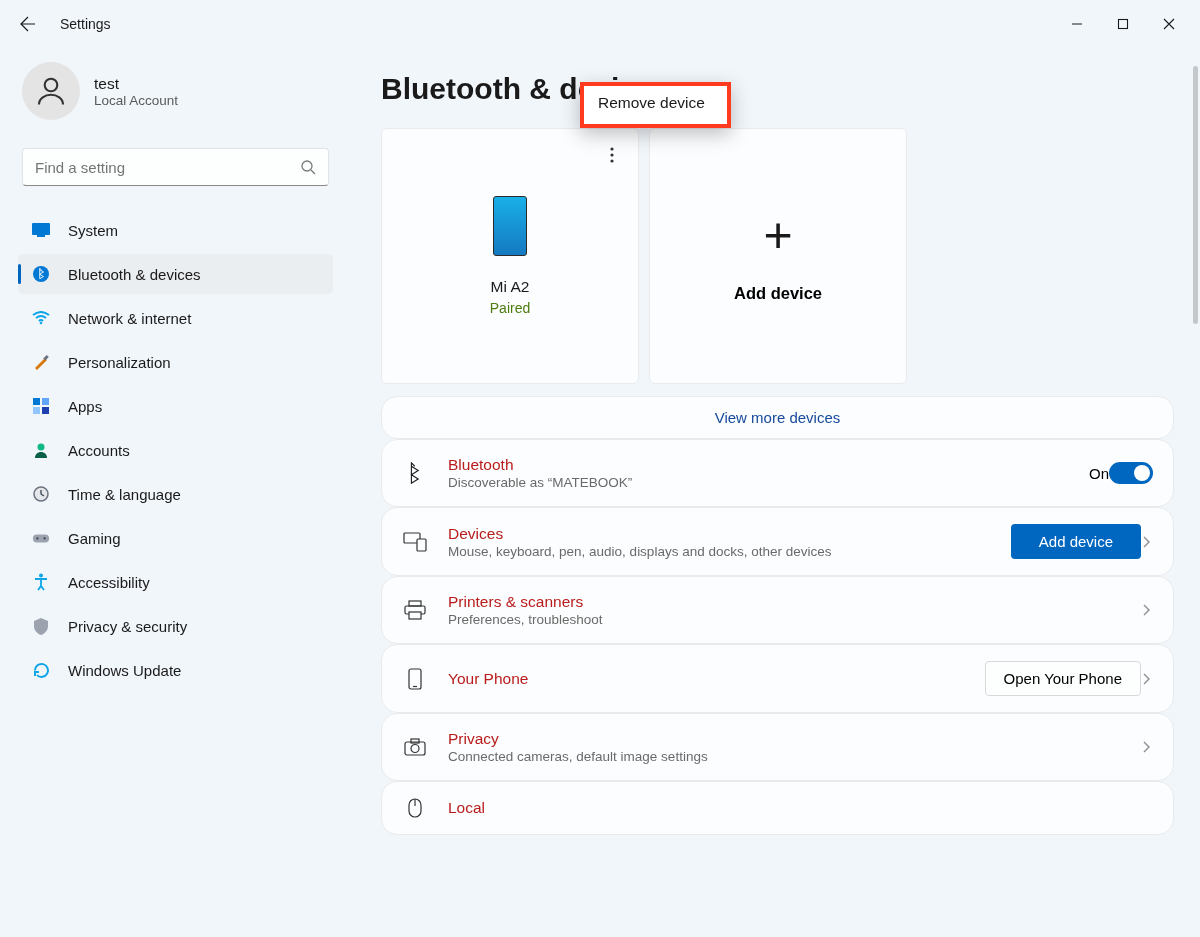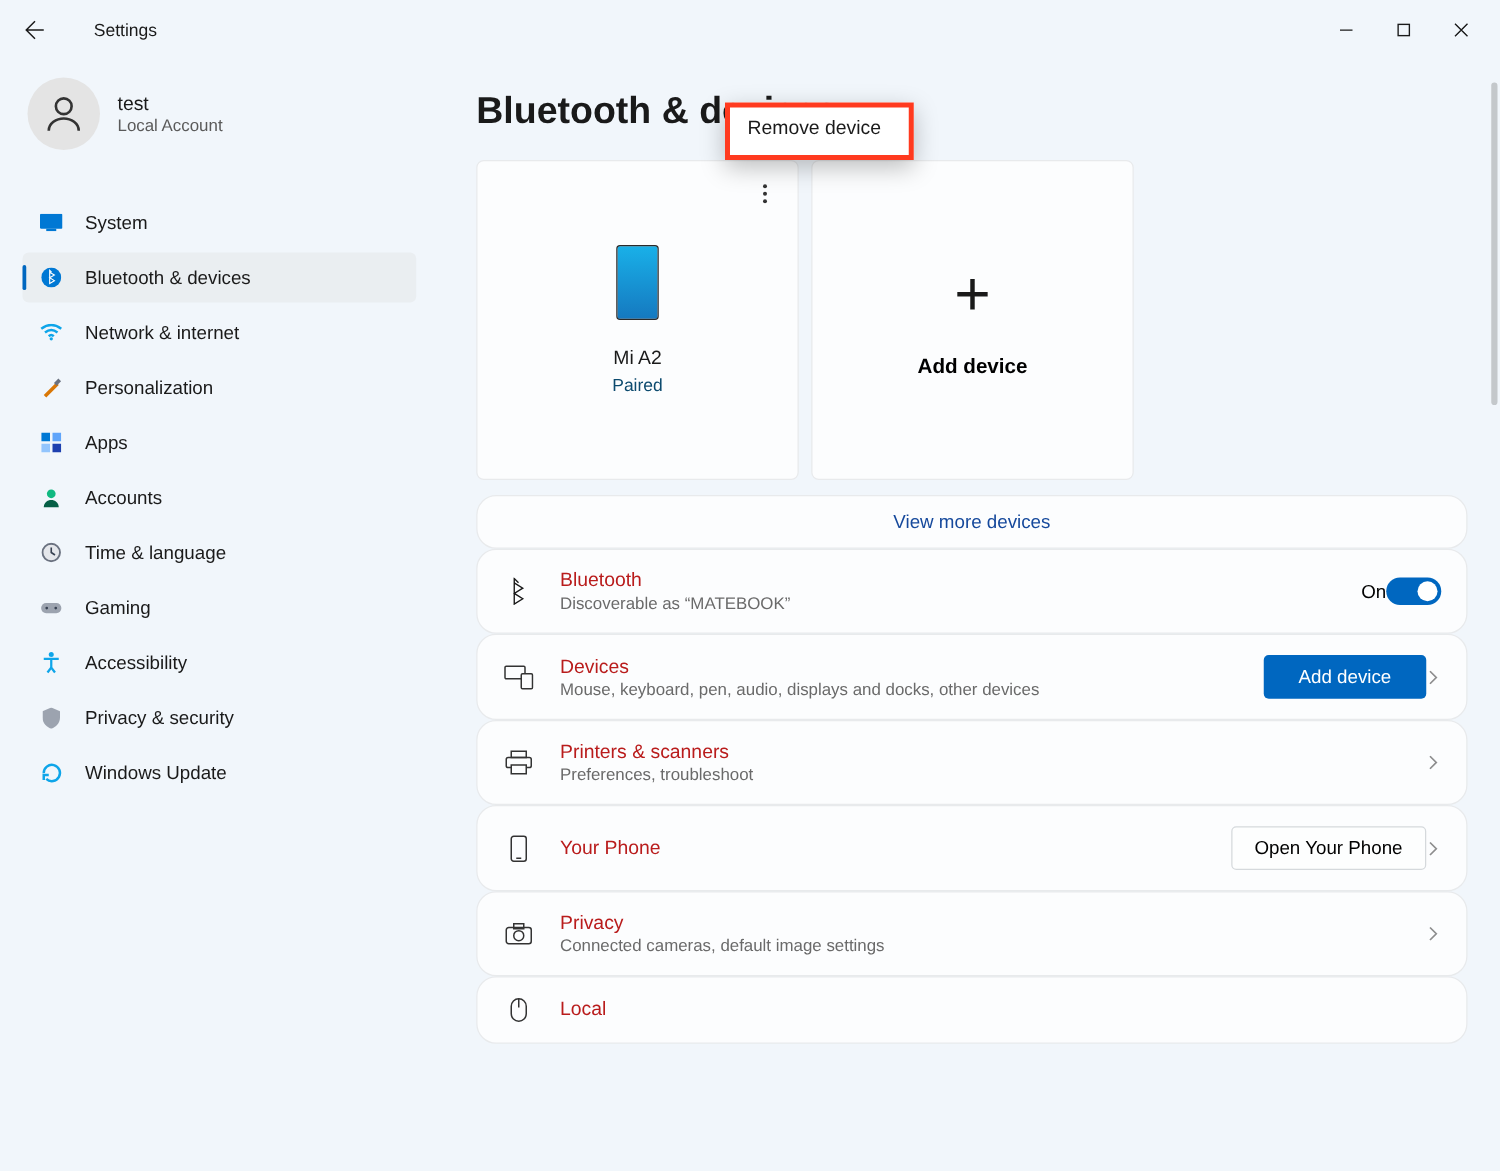--- a/index.html
+++ b/index.html
@@ -1,29 +1,29 @@
 <!DOCTYPE html>
 <html><head>
 <meta charset="utf-8">
 <style>
 * { box-sizing: border-box; margin: 0; padding: 0; font-family: "Segoe UI", -apple-system, sans-serif; }
 body { width: 1200px; height: 937px; background: #f1f6fb; overflow: hidden; position: relative; }
 
 
 .titlebar { height: 48px; display: flex; align-items: center; padding: 0 8px; }
 .back-btn { width: 40px; height: 40px; display: flex; align-items: center; justify-content: center; cursor: pointer; }
-.app-title { font-size: 14px; margin-left: 27px; color: #1a1a1a; }
+.app-title { font-size: 14px; margin-left: 12px; color: #1a1a1a; }
 .win-controls { margin-left: auto; display: flex; }
 .win-btn { width: 46px; height: 32px; display: flex; align-items: center; justify-content: center; cursor: pointer; }
 
 
 .layout { display: flex; height: calc(100% - 48px); }
 
 
-.sidebar { width: 345px; padding: 8px 12px 0 18px; display: flex; flex-direction: column; gap: 20px; }
+.sidebar { width: 345px; padding: 8px 12px 0 18px; display: flex; flex-direction: column; }
 .profile { display: flex; align-items: center; gap: 14px; padding: 6px 8px 14px 4px; }
 .avatar { width: 58px; height: 58px; border-radius: 50%; background: #e4e4e4; display: flex; align-items: center; justify-content: center; }
 .profile-text .uname { font-size: 15.5px; color: #1a1a1a; }
 .profile-text .utype { font-size: 13.5px; color: #5a5a5a; }
 
 .search { margin: 14px 4px 20px 4px; height: 38px; background: #fdfefe; border: 1px solid #e1e5e8; border-bottom: 1.5px solid #8a8a8a; border-radius: 4px; display: flex; align-items: center; padding: 0 12px; box-shadow: 0 0 2px rgba(0,0,0,.04); }
 .search input { flex: 1; border: none; outline: none; background: transparent; font-size: 15px; color: #333; }
 .search-icon { width: 16px; height: 16px; opacity: .65; }
 
 .nav { display: flex; flex-direction: column; gap: 4px; margin-top: 4px; }
@@ -34,21 +34,21 @@
 
 
 .main { flex: 1; padding: 24px 26px 0 36px; overflow-y: auto; position: relative; }
 .page-title { font-size: 30px; font-weight: 600; color: #1a1a1a; margin-bottom: 22px; }
 
 .cards-row { display: flex; gap: 10px; margin-bottom: 12px; }
 .device-card { flex: 1; max-width: 258px; height: 256px; background: #fcfdfe; border: 1px solid #e8eaec; border-radius: 6px; display: flex; flex-direction: column; align-items: center; justify-content: center; position: relative; }
 .device-card .more { position:absolute; top:14px; right:14px; width:24px; height:24px; display:flex; align-items:center; justify-content:center; cursor:pointer; }
 .phone-icon { width:34px; height:60px; background: linear-gradient(#19b0e8,#1579c0); border:1.5px solid #2a2a2a; border-radius:3px; margin-bottom:22px; }
 .device-name { font-size:15.5px; color:#1a1a1a; font-weight:400; }
-.device-status { font-size:14px; color:#0c4a6e; margin-top:4px; }
+.device-status { font-size:14px; color:#4d7c0f; margin-top:4px; }
 .add-card { cursor:pointer; }
 .plus { font-size:50px; font-weight:200; color:#1a1a1a; line-height:1; margin-bottom:24px; }
 .add-label { font-size:16.5px; font-weight:600; }
 
 .panel { background:#fcfdfe; border:1px solid #e8eaec; border-radius:16px; margin-bottom:0; }
 .view-more { text-align:center; padding:12px 0; color:#16499c; font-size:15px; cursor:pointer; }
 
 .row { display:flex; align-items:center; padding:16px 20px; gap:20px; cursor:pointer; }
 .row-icon { width:26px; display:flex; justify-content:center; }
 .row-text { flex:1; }
@@ -107,20 +107,27 @@
             <circle cx="12" cy="8" r="4.2" stroke="#333" stroke-width="1.4" fill="none"></circle>
             <path d="M4 21c0-4 4-6.5 8-6.5s8 2.5 8 6.5" stroke="#333" stroke-width="1.4" fill="none"></path>
           </svg>
       </div>
       <div class="profile-text">
         <div class="uname">test</div>
         <div class="utype">Local Account</div>
       </div>
     </div>
 
+    <div class="search">
+      <input placeholder="Find a setting" style="">
+      <svg class="search-icon" viewBox="0 0 16 16">
+          <circle cx="7" cy="7" r="5" stroke="#333" stroke-width="1.3" fill="none"></circle>
+          <line x1="11" y1="11" x2="15" y2="15" stroke="#333" stroke-width="1.3"></line>
+        </svg>
+    </div>
 
     <nav class="nav">
       <div class="nav-item">
         <span class="nav-icon">
             <svg width="18" height="14" viewBox="0 0 18 14">
               <rect x="0" y="0" width="18" height="12" rx="1" fill="#0078d4"></rect>
               <rect x="5" y="12" width="8" height="2" fill="#0078d4"></rect>
             </svg>
           </span>
         <span>System</span>

